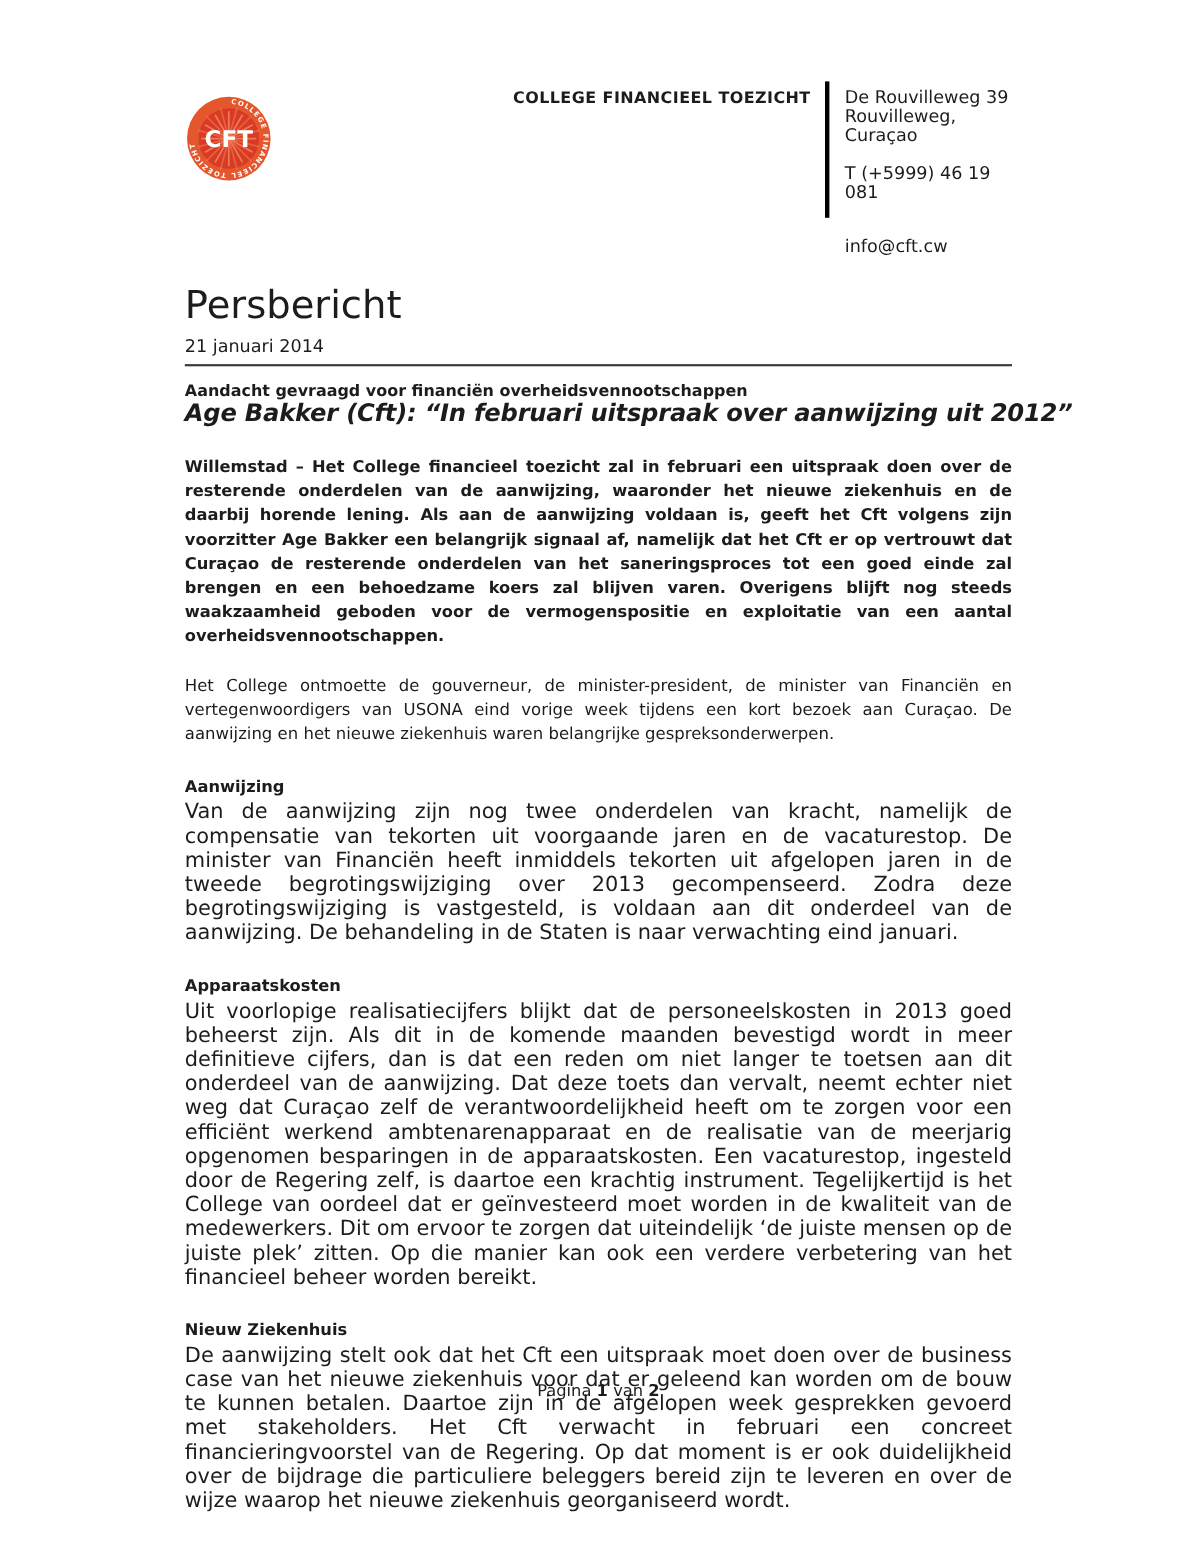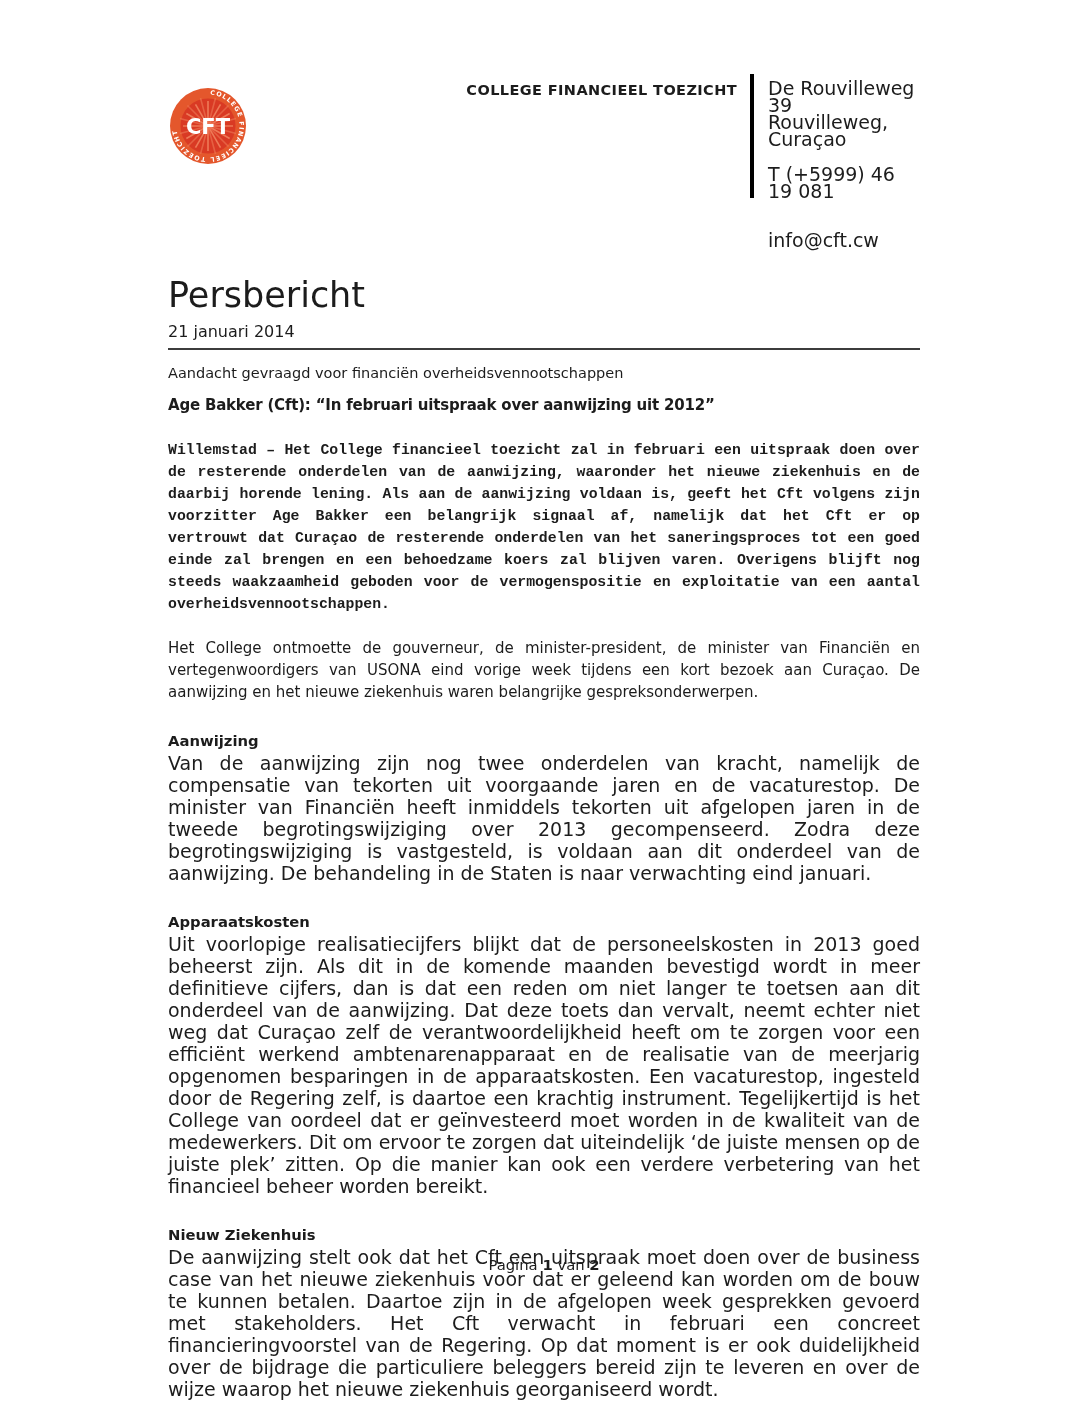--- a/index.html
+++ b/index.html
@@ -31,21 +31,21 @@
   }
   .divider-bar {
     width: 4px;
     height: 124px;
     background: #000000;
     margin: 0 14px 0 13px;
     flex: 0 0 auto;
   }
   .contact {
     width: 152px;
-    font-size: 19px;
+    font-size: 16px;
     line-height: 17px;
     padding-top: 6px;
   }
   .contact .phone { margin-top: 18px; }
   .contact .email { margin-top: 32px; }
   
   .doc-title {
     font-size: 35px;
     font-weight: normal;
     margin-top: 26px;
@@ -55,39 +55,39 @@
     font-size: 16px;
     margin-top: 7px;
   }
   .title-rule {
     border: none;
     border-top: 2px solid #3c3c3c;
     margin: 7px 0 0 0;
   }
   
   .kicker {
-    font-weight: normal;
+    font-weight: bold;
     font-size: 14.5px;
     margin-top: 15px;
     white-space: nowrap;
   }
   .headline {
     font-weight: bold;
-    font-size: 15px;
+    font-size: 22px;
     letter-spacing: -0.2px;
-    margin-top: 15px;
+    margin-top: 0;
     white-space: nowrap;
+    font-style: italic;
   }
   .lead {
     font-weight: bold;
     font-size: 14.8px;
     line-height: 22px;
     text-align: justify;
     margin-top: 25px;
-    font-family: Liberation Mono, monospace;
   }
   .para {
     font-size: 15px;
     line-height: 22px;
     text-align: justify;
     margin-top: 22px;
   }
   .section { margin-top: 27px; }
   .section-heading {
     font-weight: bold;

